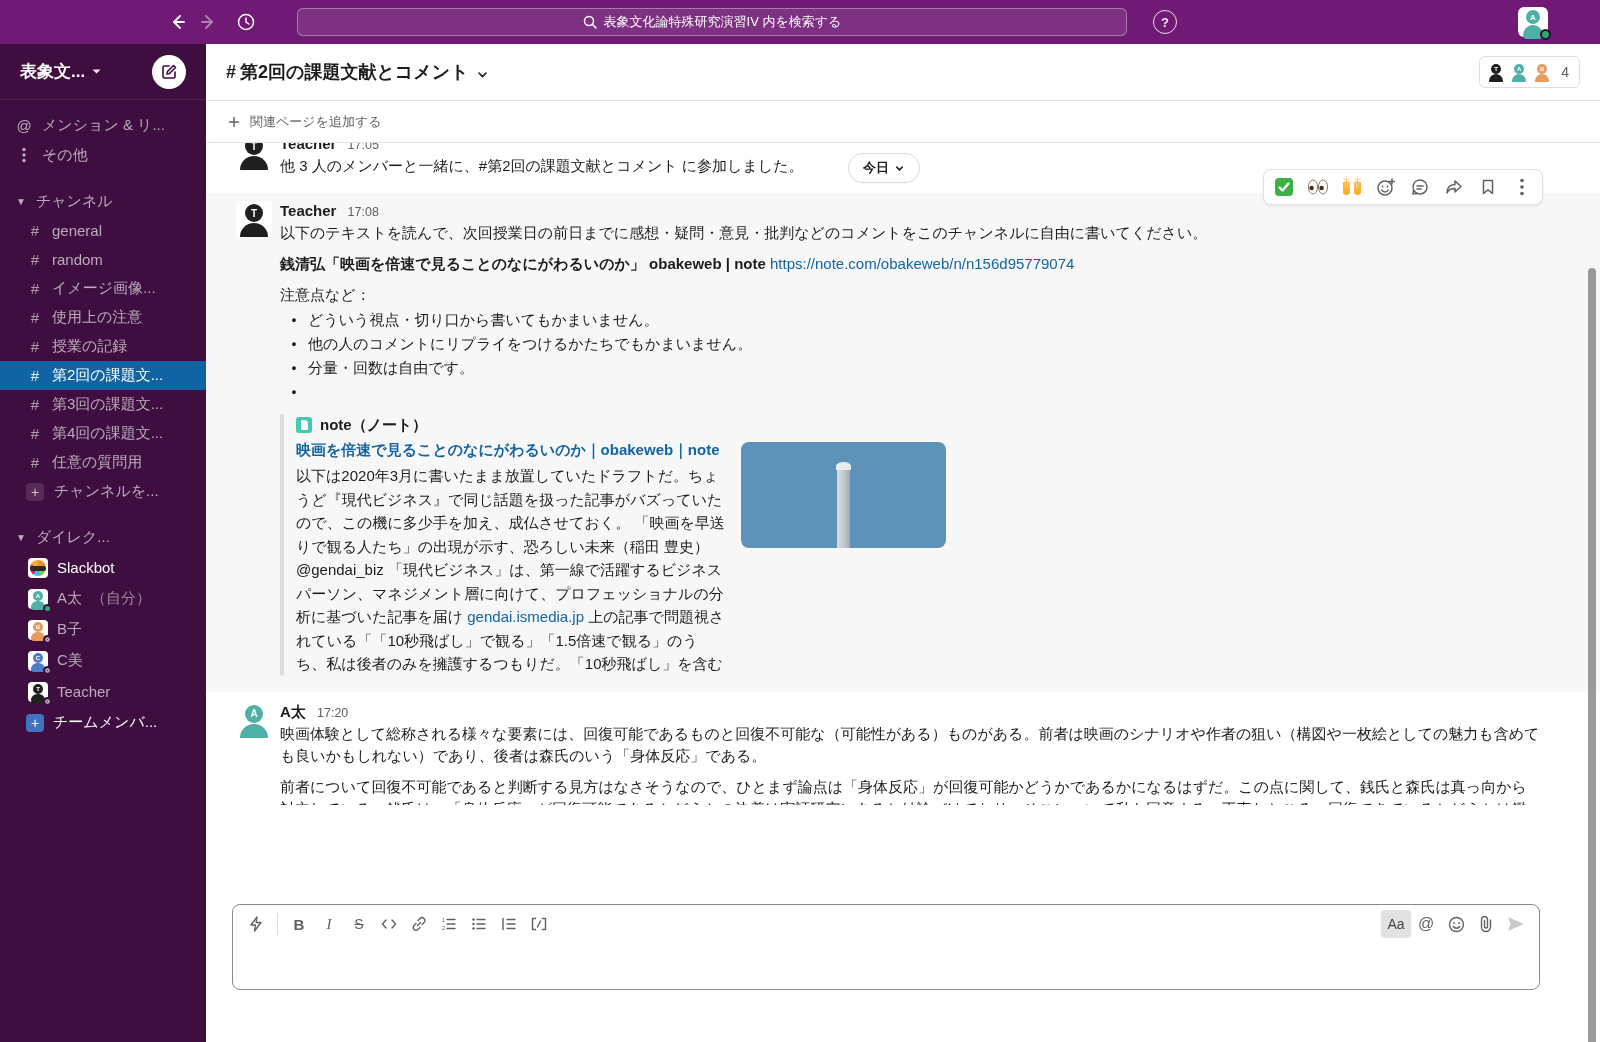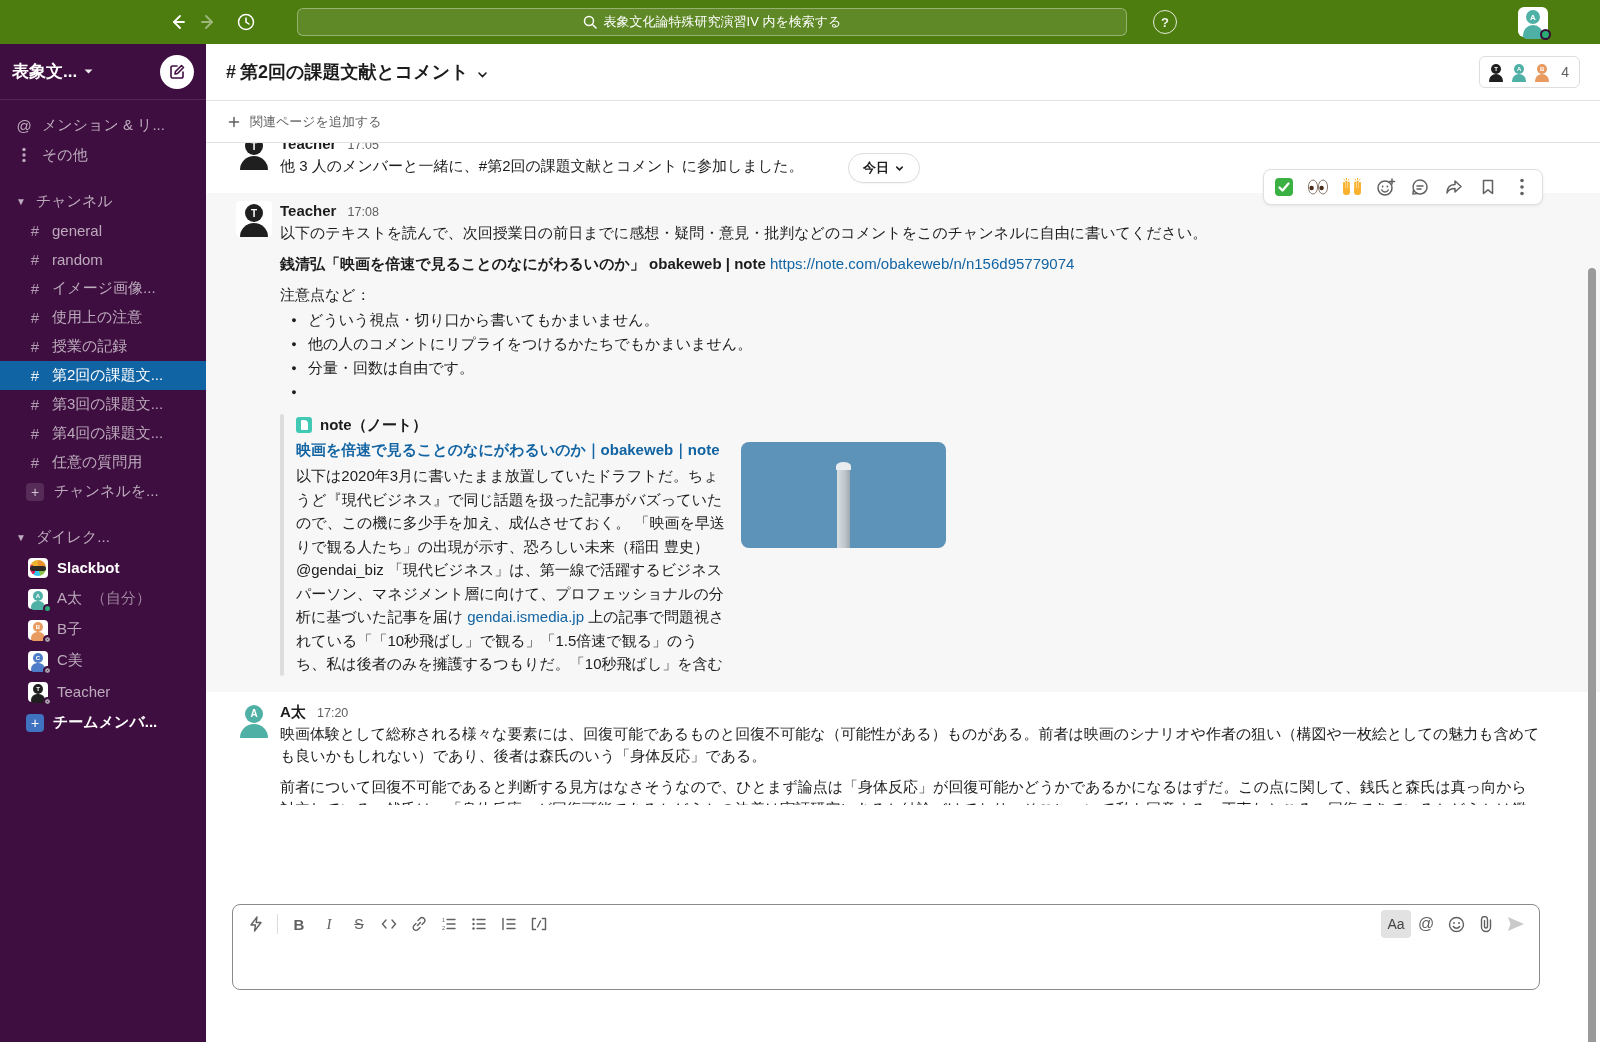--- a/index.html
+++ b/index.html
@@ -1,55 +1,55 @@
 <!DOCTYPE html>
 <html><head>
 <meta charset="utf-8">
 <style>
   * { margin:0; padding:0; box-sizing:border-box; }
   body { font-family:"Liberation Sans","DejaVu Sans",sans-serif; }
   .app { position:relative; width:1600px; height:1042px; background:#fff; overflow:hidden; }
 
   
-  .topbar { position:absolute; left:0; top:0; width:1600px; height:44px; background:#4d7c0f; display:flex; align-items:center; }
+  .topbar { position:absolute; left:0; top:0; width:1600px; height:44px; background:#701a75; display:flex; align-items:center; }
   .nav-btn { color:#fff; width:30px; height:30px; display:flex; align-items:center; justify-content:center; font-size:18px; border-radius:4px; }
   .nav-back { margin-left:163px; }
   .nav-fwd { opacity:.45; }
   .nav-clock { margin-left:8px; }
   .searchbar { position:absolute; left:297px; top:8px; width:830px; height:28px; background:rgba(255,255,255,.10); border:1px solid rgba(255,255,255,.35); border-radius:6px; display:flex; align-items:center; justify-content:center; gap:7px; color:#fff; font-size:13px; }
   .help-btn { position:absolute; left:1153px; top:10px; width:24px; height:24px; border:1.5px solid rgba(255,255,255,.85); border-radius:50%; color:rgba(255,255,255,.9); font-size:13px; font-weight:bold; display:flex; align-items:center; justify-content:center; }
   .topbar-avatar { position:absolute; left:1518px; top:7px; width:30px; height:30px; background:#fff; border-radius:6px; overflow:visible; }
   .topbar-avatar .mini-head { position:absolute; left:8px; top:3px; width:14px; height:14px; border-radius:50%; background:#4FB0A5; color:#fff; font-size:8px; font-weight:bold; display:flex; align-items:center; justify-content:center; }
   .topbar-avatar .mini-body { position:absolute; left:5px; top:18px; width:20px; height:14px; border-radius:10px 10px 4px 4px; background:#4FB0A5; }
   .topbar-avatar .presence { position:absolute; right:-3px; bottom:-3px; width:11px; height:11px; border-radius:50%; background:#2BAC76; border:2px solid #350D36; }
 
   
   .sidebar { position:absolute; left:0; top:44px; width:206px; height:998px; background:#3F0E40; color:#BCABBC; font-size:15px; overflow:hidden; }
-  .ws-header { height:56px; border-bottom:1px solid rgba(255,255,255,.1); display:flex; align-items:center; padding:0 12px;text-align:right; }
+  .ws-header { height:56px; border-bottom:1px solid rgba(255,255,255,.1); display:flex; align-items:center; padding:0 20px;text-align:right; }
   .ws-name { color:#fff; font-weight:bold; font-size:17px; }
   .ws-chev { margin-left:6px; opacity:.9; }
   .compose-btn { margin-left:auto; width:34px; height:34px; border-radius:50%; background:#fff; display:flex; align-items:center; justify-content:center; }
   .sb-item { height:30px; display:flex; align-items:center; padding-left:16px; gap:10px; cursor:pointer; }
   .sb-item .ic { width:16px; text-align:center; display:inline-flex; justify-content:center; }
   .sb-gap { height:16px; }
   .sb-section { height:30px; display:flex; align-items:center; padding-left:16px; gap:10px; }
   .sb-tri { font-size:10px; }
   .sb-chan { height:29px; display:flex; align-items:center; padding-left:28px; gap:10px; cursor:pointer; white-space:nowrap; }
   .sb-chan .hash { width:14px; text-align:center; opacity:.9; }
   .sb-chan.selected { background:#1164A3; color:#fff; }
   .plus-box { width:18px; height:18px; border-radius:4px; background:rgba(255,255,255,.12); color:#CFC3CF; display:flex; align-items:center; justify-content:center; font-size:14px; margin-left:-2px; }
   .plus-box.blue { background:#4073BF; color:#fff; }
   .dm-row { height:31px; display:flex; align-items:center; padding-left:28px; gap:9px; cursor:pointer; white-space:nowrap; }
   .dm-avatar { position:relative; width:20px; height:20px; border-radius:4px; background:#fff; flex:0 0 auto; }
   .dm-avatar .h { position:absolute; left:5px; top:2px; width:10px; height:10px; border-radius:50%; color:#fff; font-size:6px; font-weight:bold; display:flex; align-items:center; justify-content:center; }
   .dm-avatar .b { position:absolute; left:3px; top:12px; width:14px; height:9px; border-radius:7px 7px 3px 3px; }
   .dm-avatar .dot { position:absolute; right:-4px; bottom:-4px; width:9px; height:9px; border-radius:50%; border:2px solid #3F0E40; }
   .dot.on { background:#2BAC76; }
   .dot.off { background:#3F0E40; box-shadow:inset 0 0 0 2px #A9A0AA; }
-  .bold-white { color:#fff; font-weight:bold; }
+  .bold-white { color:#fff; font-weight:normal; }
   .dim { opacity:.75; }
   .slackbot-face { width:20px; height:20px; border-radius:4px; background:#fff; position:relative; overflow:hidden; flex:0 0 auto; }
   .slackbot-face .blob { position:absolute; inset:2px; border-radius:50%; background:conic-gradient(#E8912D 0 22%, #8BC34A 22% 45%, #35C5F0 45% 60%, #E01E5A 60% 82%, #ECB22E 82%); }
   .slackbot-face .band { position:absolute; left:2px; right:2px; top:8px; height:5px; background:#2d2a26; border-radius:3px; }
 
   
   .main { position:absolute; left:206px; top:44px; width:1394px; height:998px; background:#fff; }
   .chan-header { height:57px; border-bottom:1px solid #E2E2E2; display:flex; align-items:center; padding:0 20px; }
   .chan-title { font-size:18px; font-weight:bold; color:#1D1C1D; display:flex; align-items:center; gap:4px; }
   .member-pill { margin-left:auto; height:32px; border:1px solid #DDD; border-radius:6px; display:flex; align-items:center; padding:0 10px 0 6px; gap:3px; background:#fff; cursor:pointer; }

